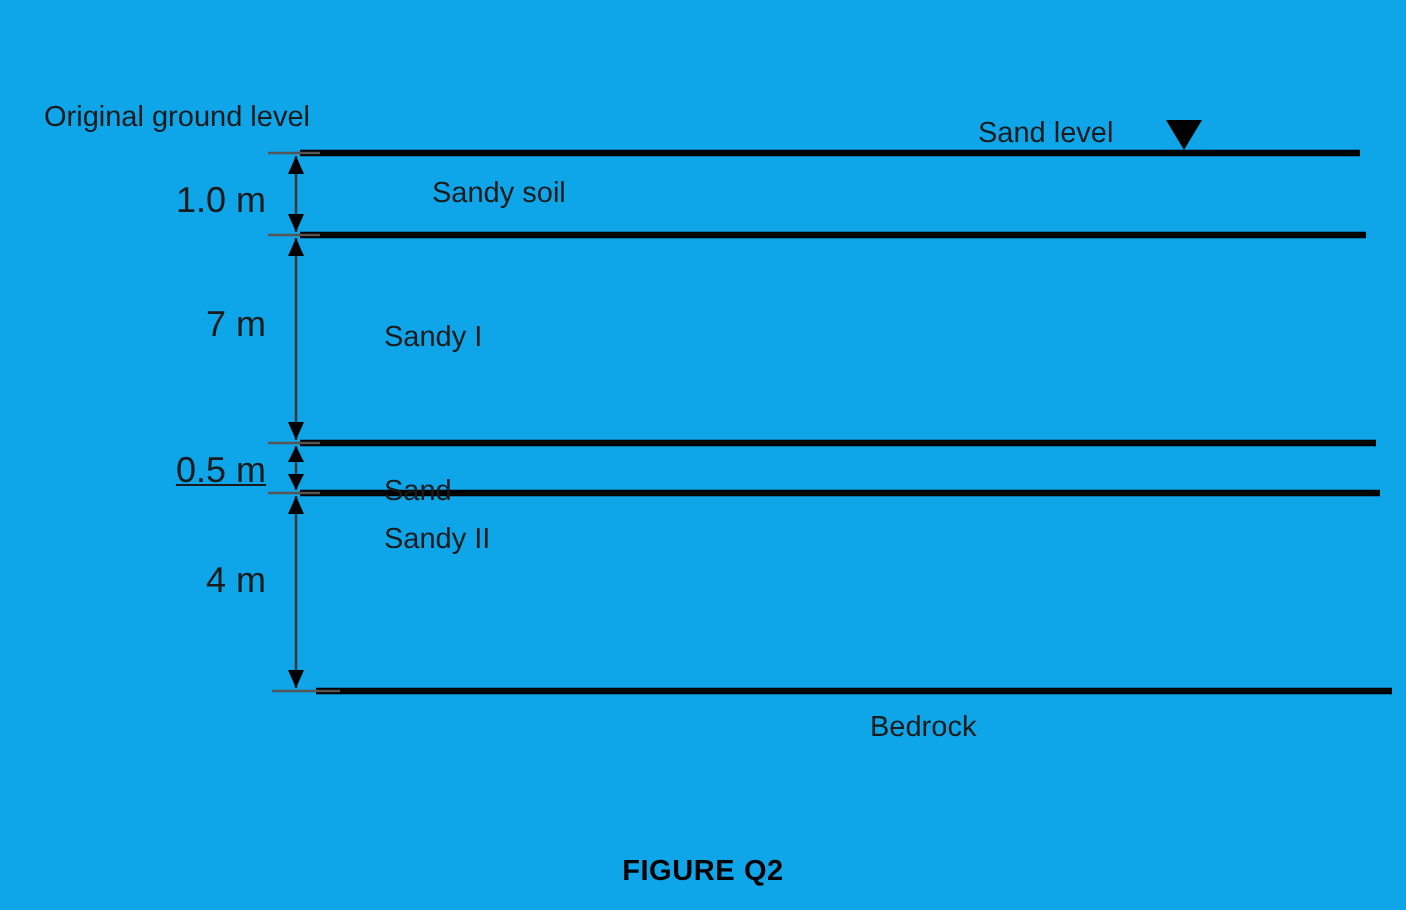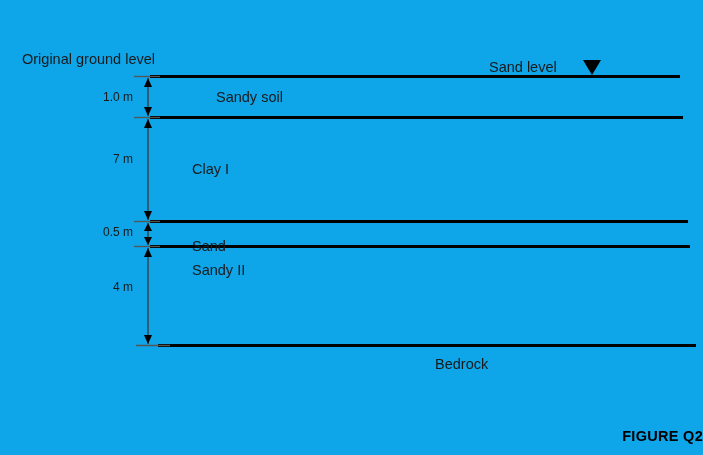--- a/index.html
+++ b/index.html
@@ -29,38 +29,38 @@
   .lbl-water { left: 489px; top: 60px; }
   .lbl-sandy { left: 192px; top: 90px; margin-left: 24px; }
   .lbl-clay1 { left: 192px; top: 162px; }
   .lbl-sand  { left: 192px; top: 227px; margin-top: 12px; }
   .lbl-clay2 { left: 192px; top: 263px; }
   .lbl-bed   { left: 392px; top: 357px; margin-left: 43px; }
 
   
   .dim-lbl {
     position: absolute;
-    font-size: 12px;
+    font-size: 18px;
     line-height: 1;
     white-space: nowrap;
     text-align: right;
     color: #1a1a1a;
   }
   .dim-10  { left: 38px;  top: 91px;  width: 95px; }
   .dim-6   { left: 38px;  top: 153px; width: 95px; }
-  .dim-05  { left: 38px;  top: 226px; width: 95px; }
+  .dim-05  { left: 38px;  top: 226px; width: 95px; text-decoration: underline; }
   .dim-5   { left: 38px;  top: 281px; width: 95px; }
 
   
   .caption {
     position: absolute;
     left: 0;
     top: 428px;
     width: 703px;
-    text-align: right;
+    text-align: center;
     font-size: 14.5px;
     font-weight: bold;
     letter-spacing: 0.3px;
     color: #000000;
   }
 
   
   #art {
     position: absolute;
     left: 0;
@@ -109,21 +109,21 @@
 
     <line class="dim-line" x1="148" y1="248" x2="148" y2="344"></line>
     <polygon class="arrow-fill" points="148,248 144,257 152,257"></polygon>
     <polygon class="arrow-fill" points="148,344 144,335 152,335"></polygon>
   </svg>
 
   <div class="lbl lbl-ogl">Original ground level</div>
   <div class="lbl lbl-water">Sand level</div>
 
   <div class="lbl lbl-sandy">Sandy soil</div>
-  <div class="lbl lbl-clay1">Clay I</div>
+  <div class="lbl lbl-clay1">Sandy I</div>
   <div class="lbl lbl-sand">Sand</div>
   <div class="lbl lbl-clay2">Sandy II</div>
 
   <div class="lbl lbl-bed">Bedrock</div>
 
   <div class="dim-lbl dim-10">1.0 m</div>
   <div class="dim-lbl dim-6">7 m</div>
   <div class="dim-lbl dim-05">0.5 m</div>
   <div class="dim-lbl dim-5">4 m</div>
 

